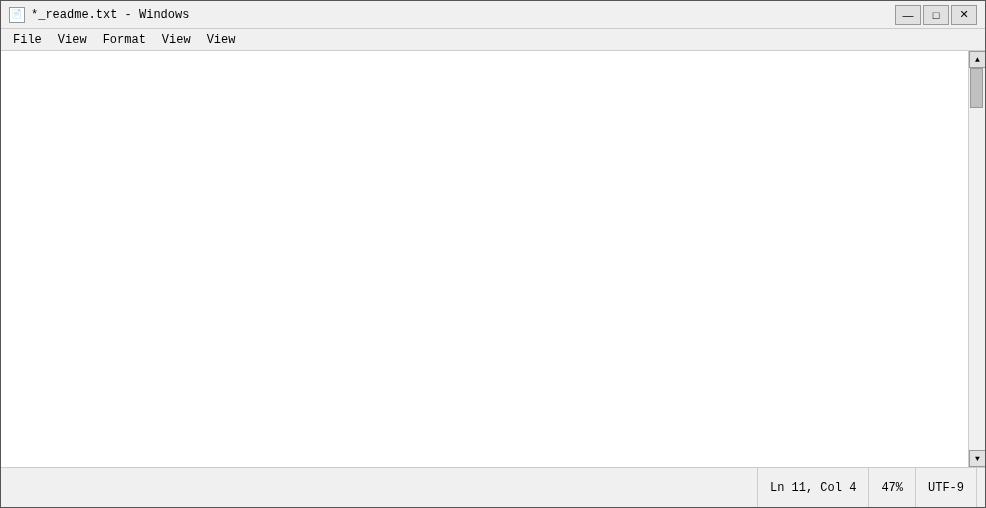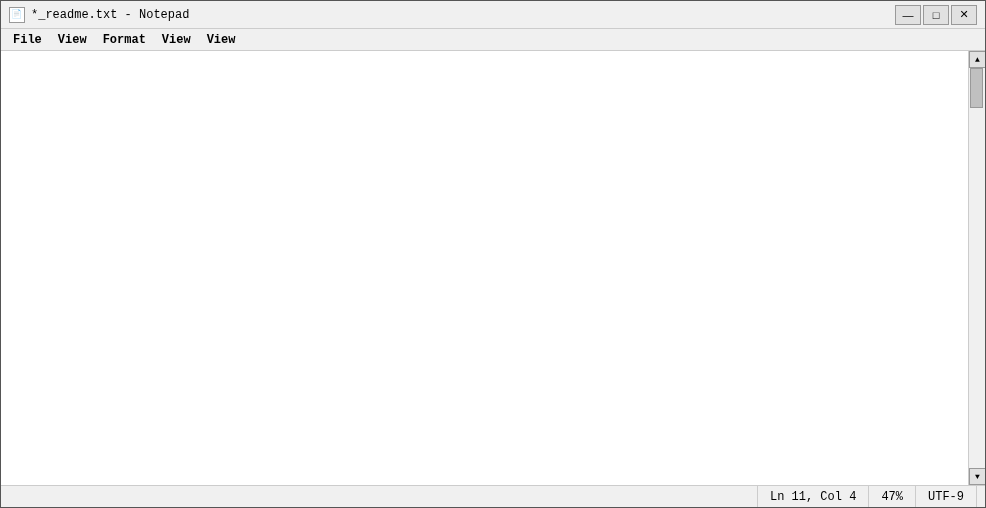--- a/index.html
+++ b/index.html
@@ -68,21 +68,20 @@
       display: flex;
       align-items: center;
       padding: 2px 4px;
       height: 22px;
       font-size: 12px;
     }
     .menu-item {
       padding: 2px 8px;
       cursor: pointer;
       color: #000;
-      font-weight: bold;
     }
     .content-area {
       flex: 1;
       display: flex;
       overflow: hidden;
     }
     .text-area {
       flex: 1;
       padding: 8px 10px;
       font-family: 'Courier New', Courier, monospace;
@@ -125,21 +124,21 @@
       top: 0;
       left: 1px;
       width: 13px;
       height: 40px;
       background: #c0c0c0;
       border: 1px solid #999;
     }
     .status-bar {
       background: #f0f0f0;
       border-top: 1px solid #ccc;
-      height: 22px;
+      height: 40px;
       display: flex;
       align-items: flex-end;
       padding: 0 8px;
       font-size: 12px;
       gap: 0;
     }
     .status-item {
       padding: 0 12px;
       border-right: 1px solid #ccc;
       height: 100%;
@@ -152,21 +151,21 @@
     }
   </style>
 </head>
 <body>
 
 <div class="window">
 
   <div class="title-bar">
     <div class="title-bar-left">
       <div class="title-icon">📄</div>
-      <span>*_readme.txt - Notepad</span>
+      <span>*_readme.txt - Windows</span>
     </div>
     <div class="title-bar-controls">
       <button class="tb-btn">—</button>
       <button class="tb-btn">□</button>
       <button class="tb-btn close">✕</button>
     </div>
   </div>
 
   <div class="menu-bar">
     <span class="menu-item">File</span>

